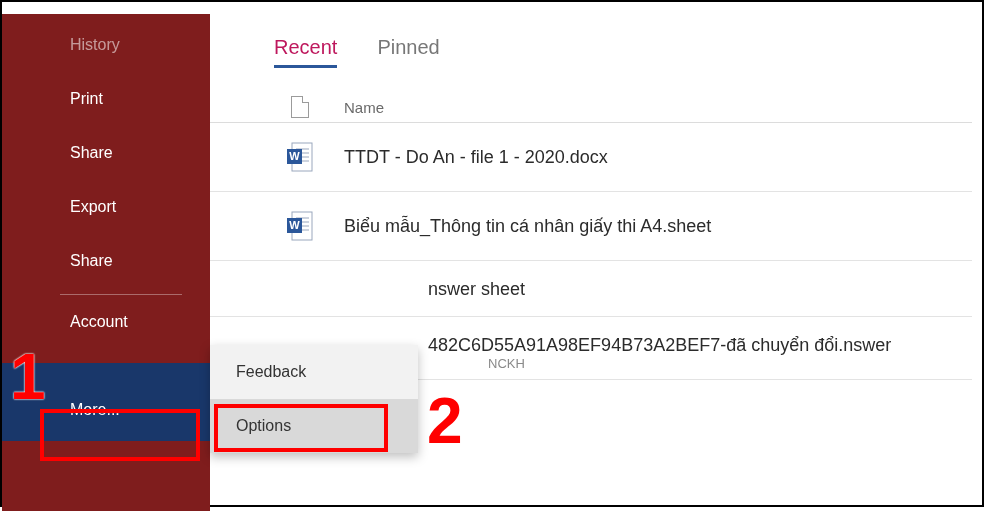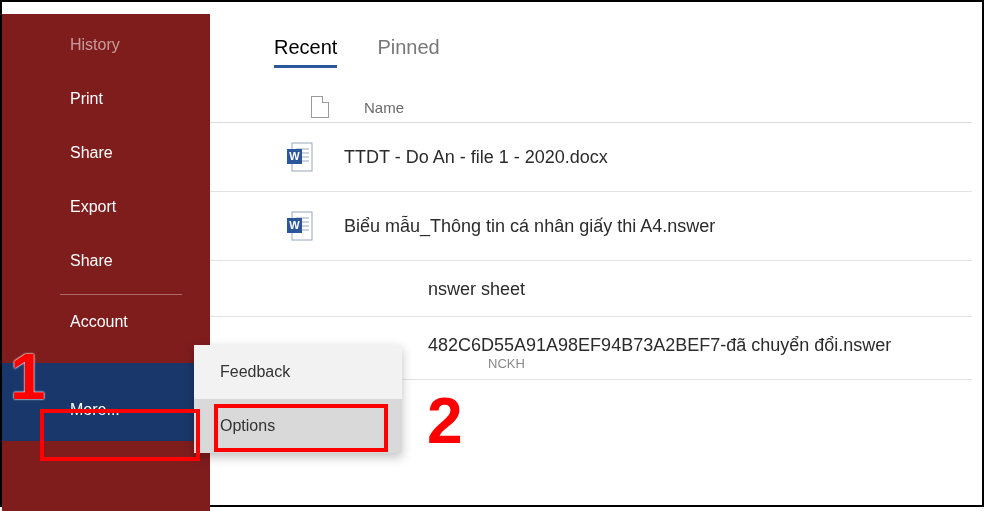--- a/index.html
+++ b/index.html
@@ -6,29 +6,29 @@
   html, body { width: 988px; height: 511px; font-family: "Segoe UI", Arial, sans-serif; overflow: hidden; background:#fff; }
   .frame { width:984px; height:507px; border:2px solid #000; position:relative; }
   .sidebar { position:absolute; left:0; top:12px; width:208px; height:100%; background:#7f1d1d; color:#fff; }
   .sidebar .item { padding:18px 0 18px 68px; font-size:16px; cursor:pointer; }
   .sidebar .item.history { opacity:0.55; padding-top:22px; }
   .sidebar .sep { border-top:1px solid rgba(255,255,255,0.35); margin:6px 28px 0 58px; }
   .sidebar .item.more { background:#19376a; padding-top:38px; padding-bottom:22px; margin-top:14px; }
   .content { position:absolute; left:208px; top:0; right:0; bottom:0; background:#fff; }
   .tabs { display:flex; gap:40px; padding:34px 0 0 64px; font-size:20px; color:#777; }
   .tab { padding-bottom:6px; cursor:pointer; }
-  .tab.active { color:#000000; border-bottom:3px solid #2b579a; font-weight:500; }
-  .list-header { display:flex; align-items:center; gap:30px; padding:28px 0 4px 96px; color:#6a6a6a; font-size:15px; border-bottom:1px solid #dcdcdc; margin-right:10px;text-align:right; }
+  .tab.active { color:#be185d; border-bottom:3px solid #2b579a; font-weight:500; }
+  .list-header { display:flex; align-items:center; gap:30px; padding:28px 0 4px 76px; color:#6a6a6a; font-size:15px; border-bottom:1px solid #dcdcdc; margin-right:10px;text-align:right; }
   .file-col-icon { width:28px; display:flex; justify-content:center; }
   .row { display:flex; align-items:center; gap:30px; padding:18px 0 18px 76px; border-bottom:1px solid #e3e3e3; margin-right:10px; cursor:pointer; }
   .row .icon { width:28px; height:32px; }
   .row .name { font-size:18px; color:#2b2b2b; }
   .doc-page-icon { width:18px; height:22px; border:1px solid #9b9b9b; position:relative; }
   .doc-page-icon::before { content:""; position:absolute; right:-1px; top:-1px; width:6px; height:6px; background:#fff; border-left:1px solid #9b9b9b; border-bottom:1px solid #9b9b9b; }
-  .flyout { position:absolute; left:192px; top:343px; width:208px; background:#f2f2f2; box-shadow:0 4px 10px rgba(0,0,0,0.25); z-index:5; }
+  .flyout { position:absolute; left:208px; top:343px; width:208px; background:#f2f2f2; box-shadow:0 4px 10px rgba(0,0,0,0.25); z-index:5; }
   .flyout .fitem { padding:18px 0 18px 26px; font-size:16px; color:#333; cursor:pointer; }
   .flyout .fitem.options { background:#d9d9d9; }
   .row.partial { padding-left:76px; }
   .row.partial .name { margin-left:0; }
   .annot-box { position:absolute; border:4px solid #ff0000; pointer-events:none; z-index:20; }
   .annot-num { position:absolute; font-family: Impact, "Arial Black", sans-serif; font-size:64px; font-weight:900; color:#ff0000; text-shadow:0 0 2px #fff, 0 0 2px #fff; z-index:21; pointer-events:none; }
 </style>
 </head>
 <body>
 
@@ -78,21 +78,21 @@
         <svg viewBox="0 0 28 32" width="28" height="32">
           <rect x="6" y="2" width="20" height="28" fill="#fff" stroke="#9aa7bd"></rect>
           <line x1="10" y1="8" x2="23" y2="8" stroke="#9aa7bd"></line>
             <line x1="10" y1="12" x2="23" y2="12" stroke="#9aa7bd"></line>
             <line x1="10" y1="16" x2="23" y2="16" stroke="#9aa7bd"></line>
             <line x1="10" y1="20" x2="23" y2="20" stroke="#9aa7bd"></line>
           <rect x="1" y="8" width="15" height="15" fill="#2b579a"></rect>
           <text x="8.5" y="19" text-anchor="middle" fill="#fff" font-size="11" font-family="Arial" font-weight="bold">W</text>
         </svg>
       </div>
-      <div class="name">Biểu mẫu_Thông tin cá nhân giấy thi A4.nswer</div>
+      <div class="name">Biểu mẫu_Thông tin cá nhân giấy thi A4.sheet</div>
     </div>
 
     <div class="row partial" style="border-bottom:none; padding-bottom:8px;">
       <div style="width:170px;"></div>
       <div class="name" style="margin-left:-58px;">nswer sheet</div>
     </div>
     <div style="border-bottom:1px solid #e3e3e3; margin-right:10px; margin-top:8px;"></div>
 
     <div class="row partial" style="border-bottom:none; padding-bottom:2px;">
       <div style="width:170px;"></div>

